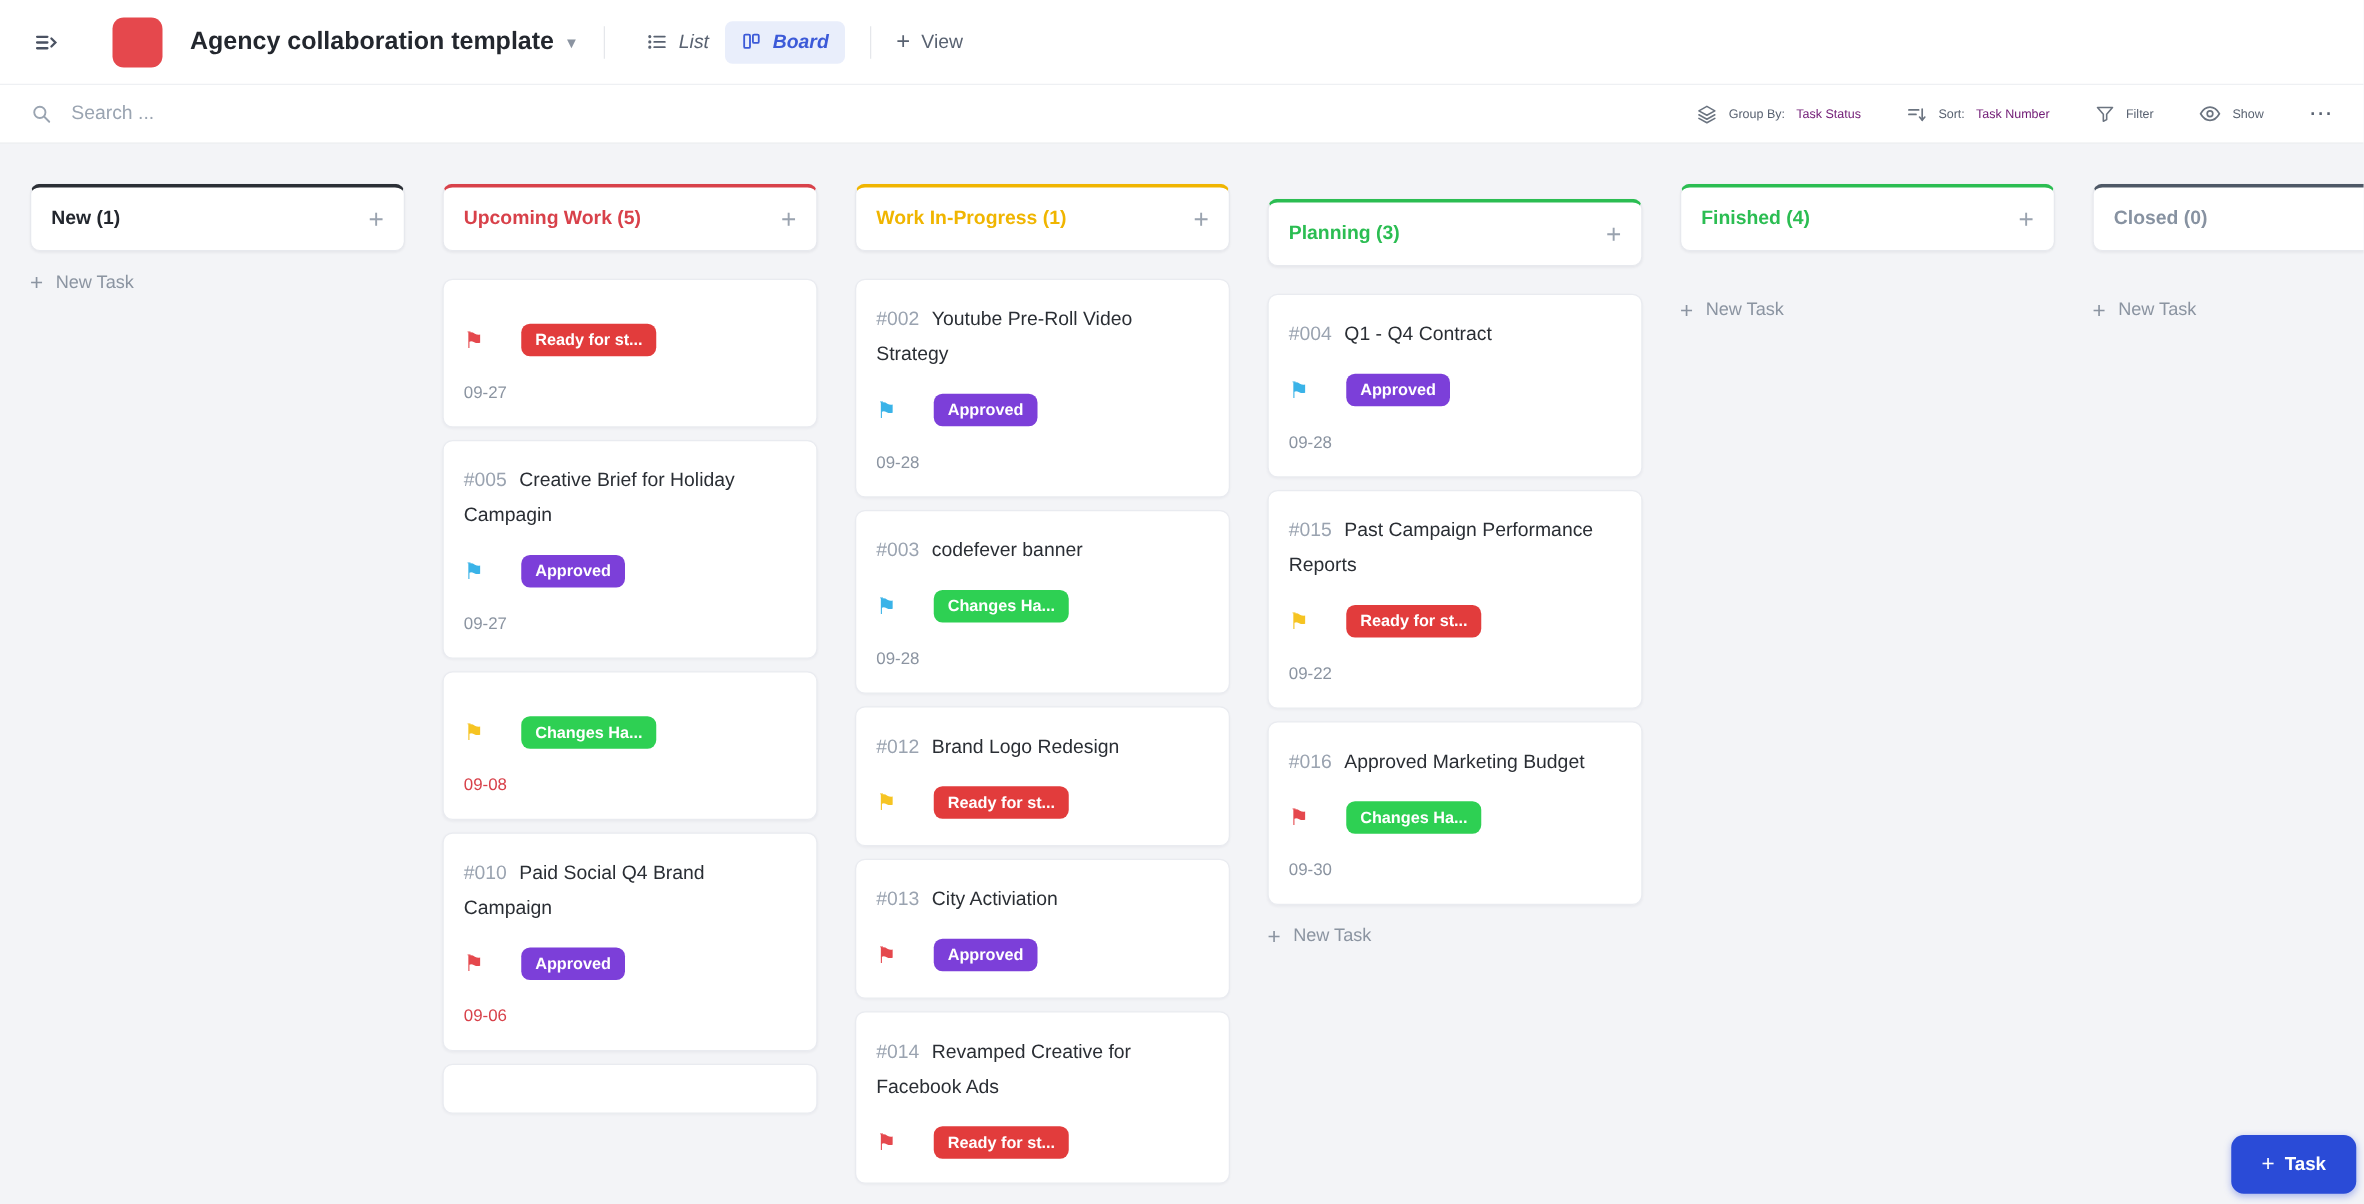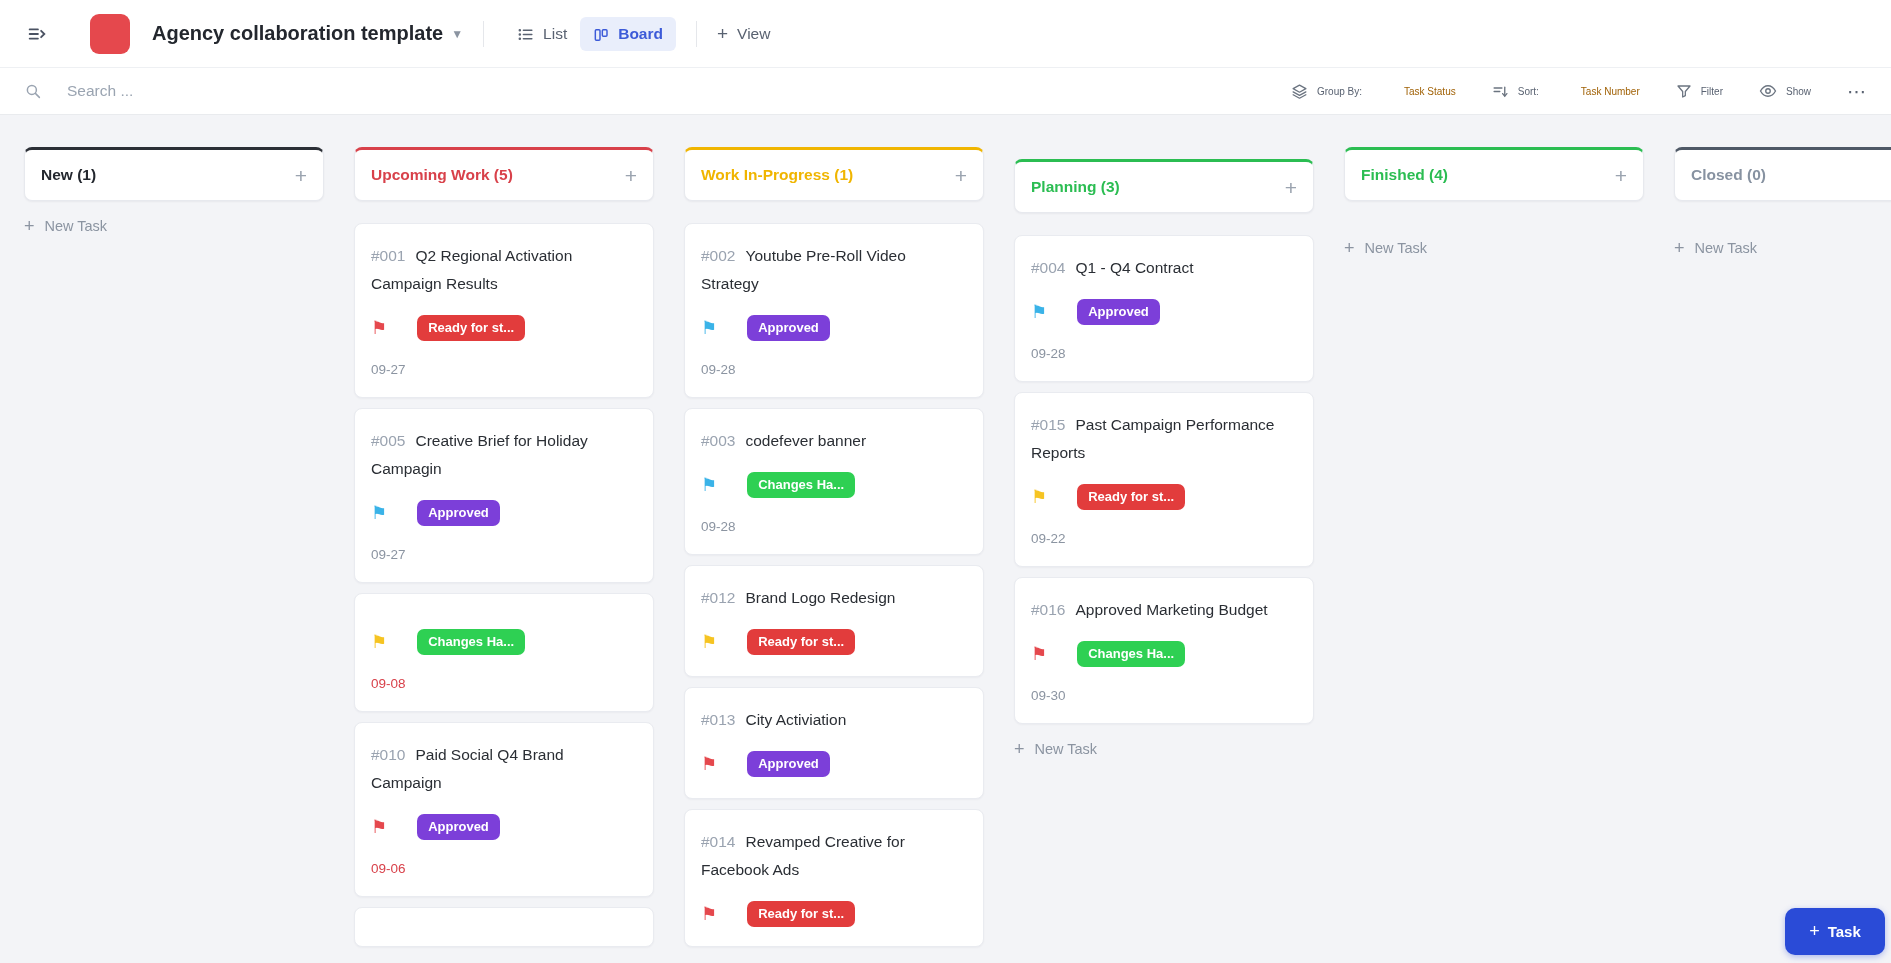--- a/index.html
+++ b/index.html
@@ -7,33 +7,33 @@
   body { font-family:"Liberation Sans", sans-serif; background:#f3f4f7; color:#2a2e34; }
 
   
   .topbar { height:68px; background:#ffffff; display:flex; align-items:center; padding:0 22px; border-bottom:1px solid #eef0f3; }
   .icon-btn { display:flex; align-items:center; justify-content:center; cursor:pointer; }
   .sidebar-toggle { width:30px; height:30px; }
   .logo { width:40px; height:40px; border-radius:9px; background:#e5484d; margin-left:38px; flex:none; }
   .doc-title { font-size:20px; font-weight:700; color:#23272e; margin-left:22px; white-space:nowrap; }
   .title-caret { color:#8b94a1; font-size:12px; margin-left:8px; }
   .vdiv { width:1px; height:26px; background:#e5e7eb; margin:0 20px; }
-  .tab { display:flex; align-items:flex-end; gap:9px; font-size:15.5px; color:#596271; padding:8px 13px; border-radius:6px; cursor:pointer; white-space:nowrap; }
+  .tab { display:flex; align-items:flex-start; gap:9px; font-size:15.5px; color:#596271; padding:8px 13px; border-radius:6px; cursor:pointer; white-space:nowrap;font-style:italic; }
   .tab.active { background:#e9eefb; color:#3c5ad8; font-weight:600; }
   .add-view { display:flex; align-items:center; gap:9px; font-size:15.5px; color:#596271; cursor:pointer; white-space:nowrap; }
   .plus-glyph { font-size:19px; font-weight:400; color:#596271; line-height:1; }
 
   
   .toolbar { height:47px; background:#ffffff; display:flex; align-items:center; padding:0 24px; border-bottom:1px solid #e9ebee; }
-  .search-wrap { display:flex; align-items:center; gap:25px; flex:1; }
+  .search-wrap { display:flex; align-items:center; gap:15px; flex:1; }
   .search-input { border:none; outline:none; font-size:15.5px; color:#4a5262; width:320px; background:transparent; font-family:"Liberation Sans", sans-serif; }
   .search-input::placeholder { color:#9aa4b1; }
   .controls { display:flex; align-items:center; gap:36px; }
   .control { display:flex; align-items:center; gap:9px; font-size:10px; color:#596271; cursor:pointer; white-space:nowrap; }
-  .control .val { color:#a16207;margin-left:33px; }
+  .control .val { color:#701a75; }
   .more-dots { font-size:19px; color:#596271; letter-spacing:1px; cursor:pointer; }
 
   
   .board { display:flex; align-items:flex-start; gap:30px; padding:32px 0 0 24px; height:848px; overflow:hidden; }
   .column { width:300px; flex:none; display:flex; flex-direction:column; }
   .col-header { background:#fff; border:1px solid #e7e9ee; border-top:3px solid #2b2f36; border-radius:8px; height:54px; display:flex; align-items:center; justify-content:space-between; padding:0 16px; box-shadow:0 1px 2px rgba(16,24,40,.05); }
   .col-title { font-size:15.5px; font-weight:700; }
   .col-add { font-size:21px; color:#9aa3af; cursor:pointer; font-weight:400; line-height:1; }
   .cards { margin-top:22px; display:flex; flex-direction:column; gap:10px; }
   .card { background:#fff; border:1px solid #e9ebf0; border-radius:8px; padding:18px 16px; min-height:112px; box-shadow:0 1px 2px rgba(16,24,40,.04); cursor:pointer; }
@@ -160,23 +160,20 @@
     </div>
   </div>
 
   <div class="column">
     <div class="col-header" style="border-top-color: rgb(216, 65, 74);">
       <span class="col-title" style="color: rgb(216, 65, 74);">Upcoming Work (5)</span>
       <span class="col-add">+</span>
     </div>
     <div class="cards">
   <div class="card">
-    <div class="card-title">
-      <span class="card-id">#001</span><span class="card-name">Q2 Regional Activation Campaign Results</span>
-    </div>
     <div class="card-meta">
       <span class="flag" style="color: rgb(229, 72, 77);">⚑</span>
       <span class="badge" style="background: rgb(226, 60, 60);">Ready for st...</span>
     </div>
     <div class="card-date">09-27</div>
   </div>
 
   <div class="card">
     <div class="card-title">
       <span class="card-id">#005</span><span class="card-name">Creative Brief for Holiday Campagin</span>

